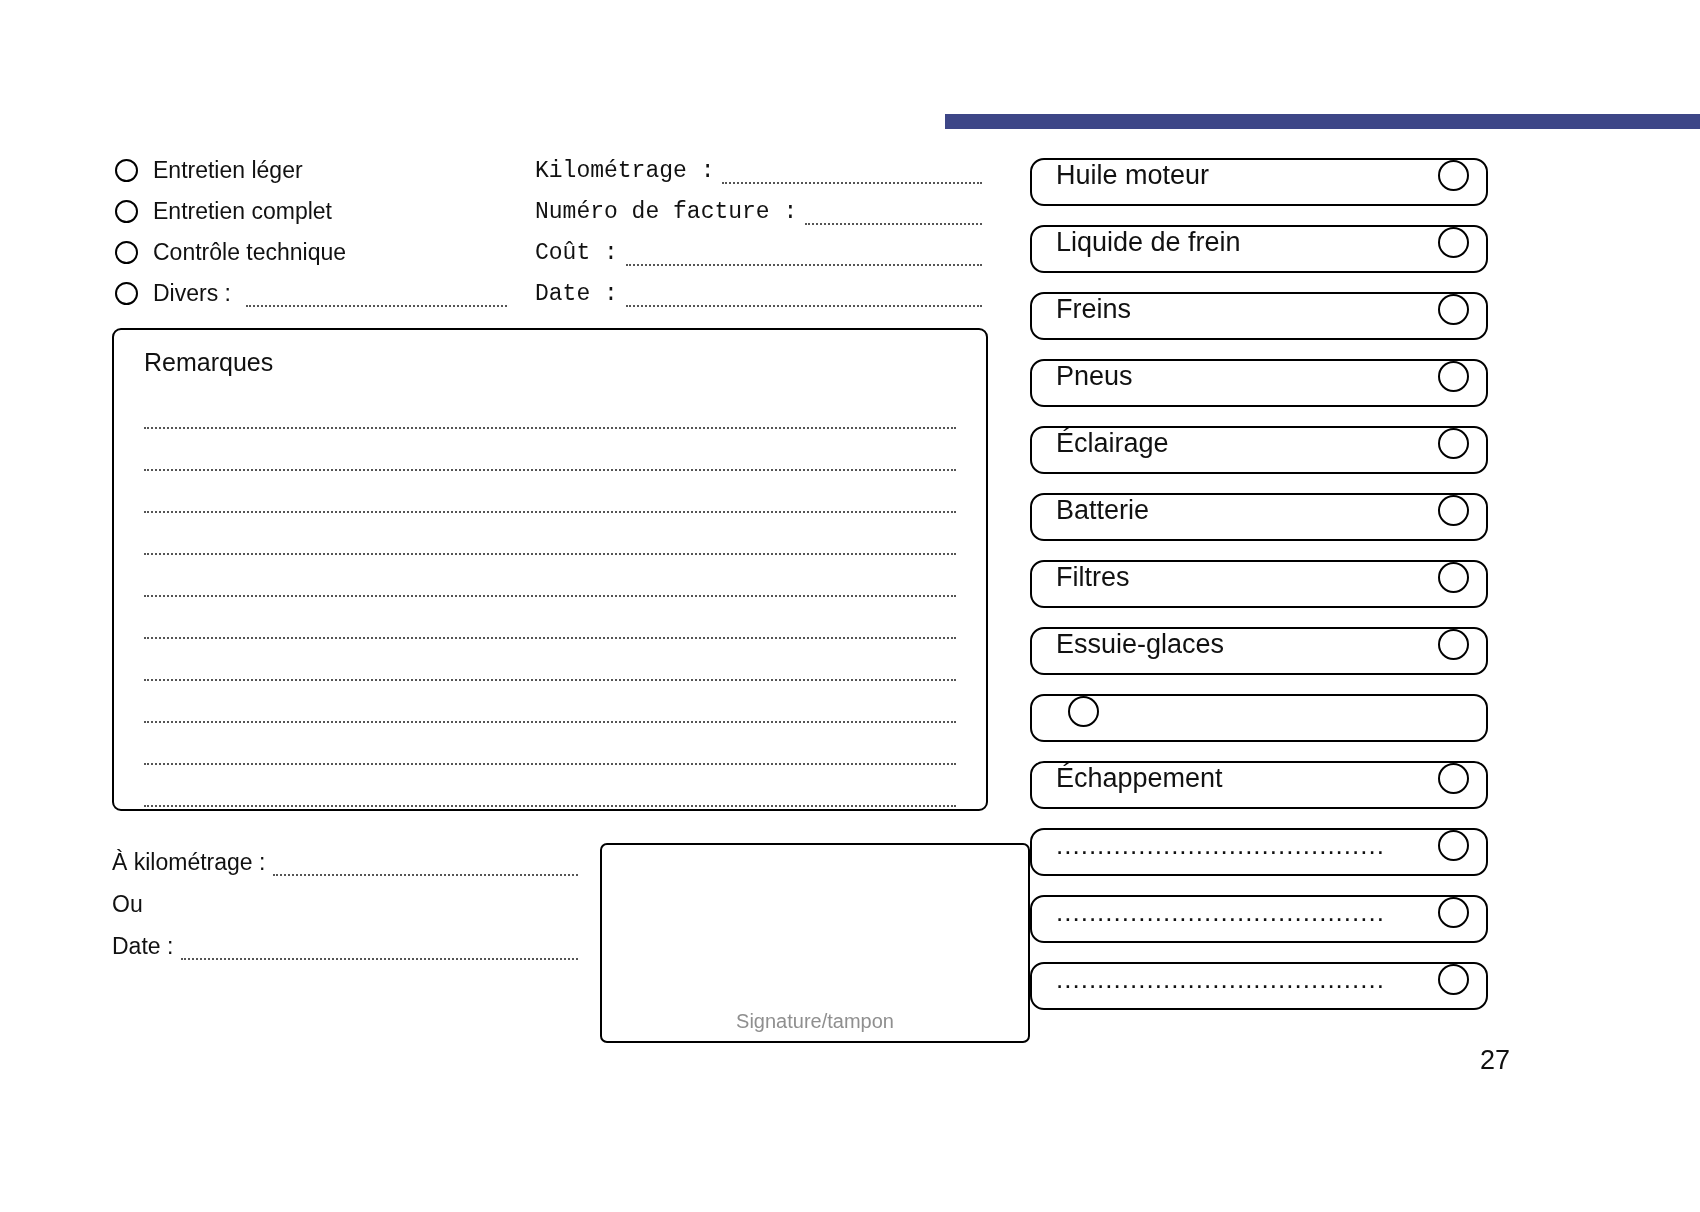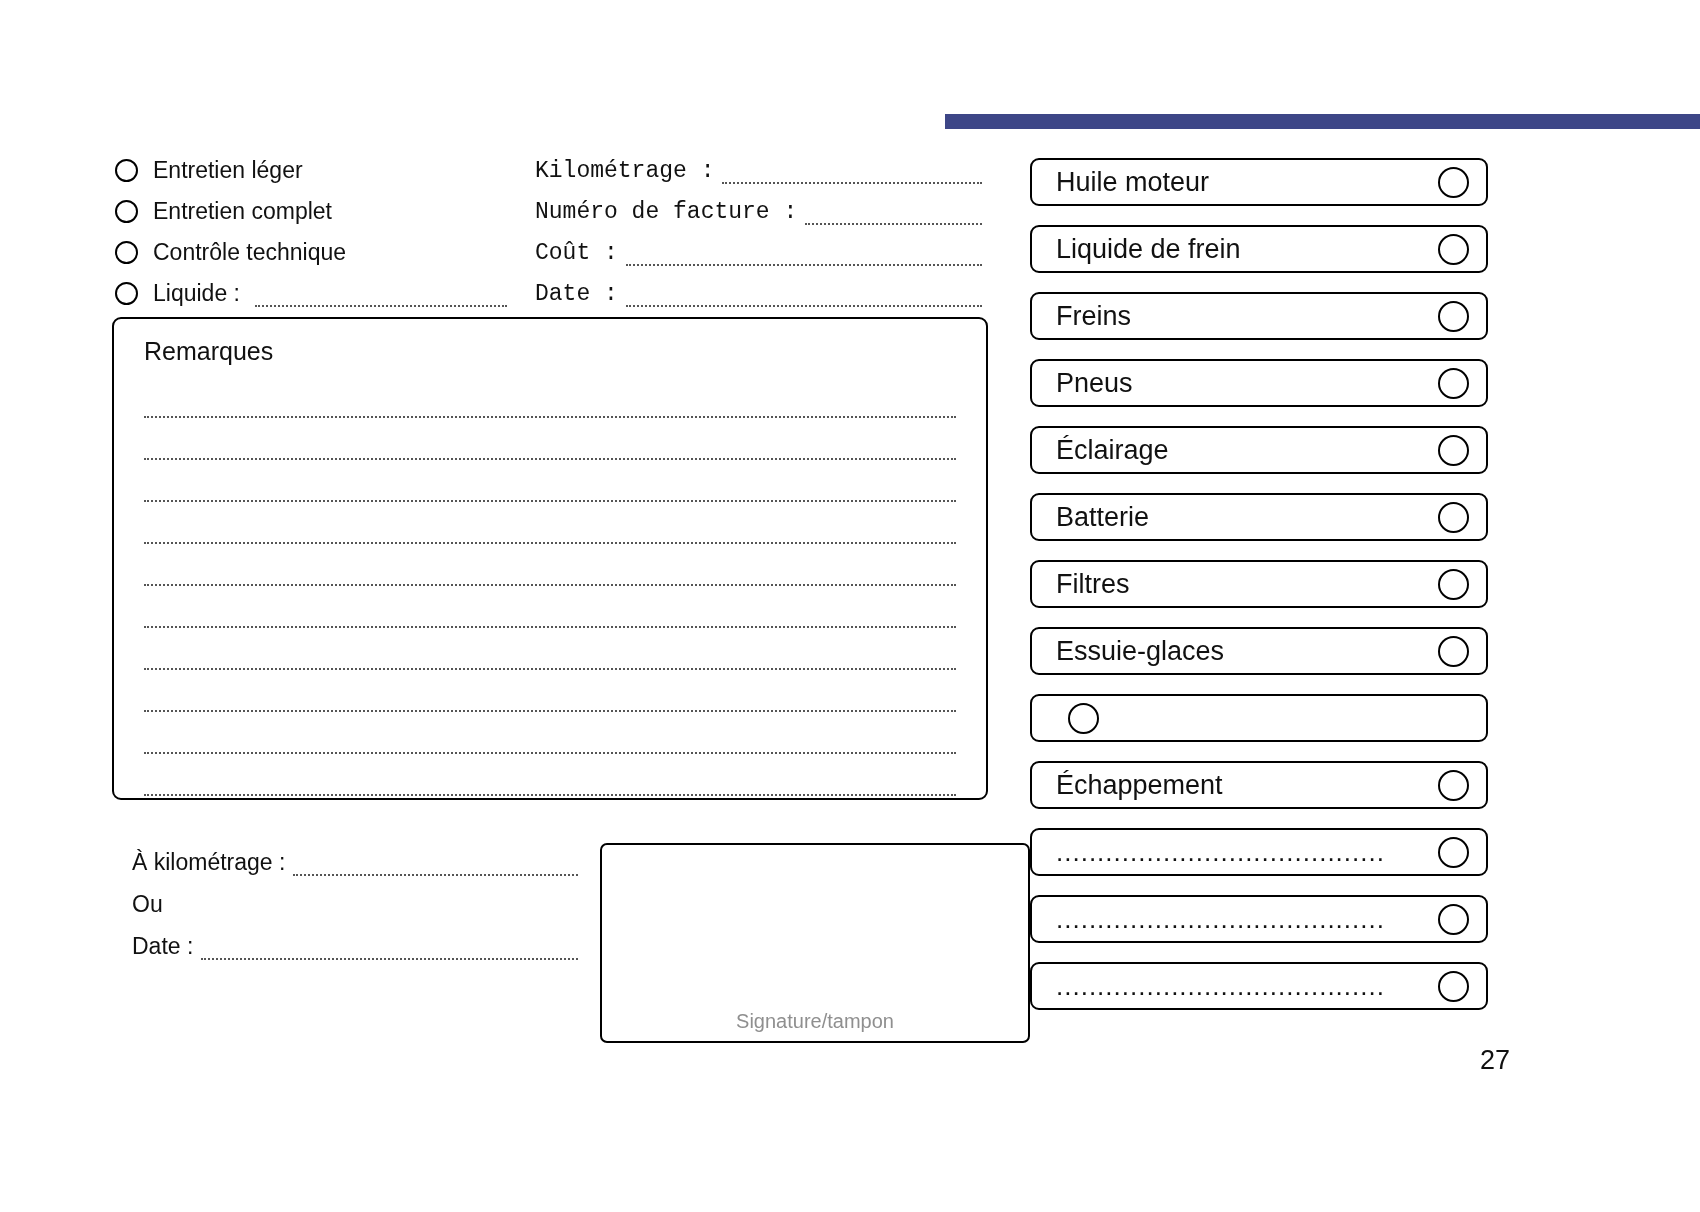--- a/index.html
+++ b/index.html
@@ -19,40 +19,40 @@
   .svc{left:115px;top:150px;width:392px;}
   .svc-row{display:flex;align-items:center;height:41px;gap:15px;font-size:23px;}
   .leader{flex:1 1 auto;align-self:flex-end;margin-bottom:7px;border-bottom:2px dotted #555;height:0;min-width:30px;}
 
   
   .fields{left:535px;top:150px;width:447px;}
   .field-row{display:flex;align-items:center;height:41px;gap:8px;font-size:23px;font-family:Liberation Mono, monospace;}
   .field-row .lbl{flex:0 0 auto;white-space:nowrap;}
 
   
-  .remarks-box{left:112px;top:317px;width:876px;height:483px;border:2px solid #000;border-radius:9px;box-sizing:border-box;padding:18px 30px 0 30px;}
+  .remarks-box{left:112px;top:328px;width:876px;height:483px;border:2px solid #000;border-radius:9px;box-sizing:border-box;padding:18px 30px 0 30px;}
   .remarks-title{font-size:25px;}
   .remarks-lines{margin-top:10px;}
   .remark-line{height:40px;border-bottom:2px dotted #555;}
 
   
   .next{left:112px;top:841px;width:466px;}
   .next-title{font-size:25px;font-weight:bold;margin-bottom:14px;}
   .next-row{display:flex;align-items:center;height:42px;gap:8px;font-size:23px;}
-  .next-row .lbl{flex:0 0 auto;white-space:nowrap;margin-left:20px;}
+  .next-row .lbl{flex:0 0 auto;white-space:nowrap;}
 
   
   .sig-box{left:600px;top:843px;width:430px;height:200px;border:2px solid #000;border-radius:7px;box-sizing:border-box;}
   .sig-label{position:absolute;left:0;right:0;bottom:8px;text-align:center;color:#8f8f8f;font-size:20px;}
 
   
   .checklist{left:1030px;top:158px;width:458px;}
   .chk-item{
-    display:flex;align-items:center;justify-content:space-between;
-    height:48px;border:2px solid #000;border-radius:9px;box-sizing:border-box;
+    display:flex;justify-content:space-between;
+    height:48px;border:2px solid #000;border-radius:14px;box-sizing:border-box;
     padding:0 17px 0 24px;margin-bottom:19px;font-size:27px;background:#fff;
   }
   .chk-label{white-space:nowrap;overflow:hidden;}
   .chk-label.dots{letter-spacing:1px;font-size:26px;}
   .chk-circle{width:31px;height:31px;border:2.5px solid #000;border-radius:50%;box-sizing:border-box;flex:0 0 auto;margin-left:12px;background:#fff;}
 
   
   .page-num{left:1480px;top:1045px;font-size:27px;}
 </style>
 </head>
@@ -68,21 +68,21 @@
   <div class="svc-row">
     <span class="circle"></span>
     <span class="lbl">Entretien complet</span>
   </div>
   <div class="svc-row">
     <span class="circle"></span>
     <span class="lbl">Contrôle technique</span>
   </div>
   <div class="svc-row">
     <span class="circle"></span>
-    <span class="lbl">Liquide :</span>
+    <span class="lbl">Divers :</span>
     <span class="leader"></span>
   </div>
 </div>
 
 <div class="abs fields">
   <div class="field-row">
     <span class="lbl">Kilométrage :</span>
     <span class="leader"></span>
   </div>
   <div class="field-row">

